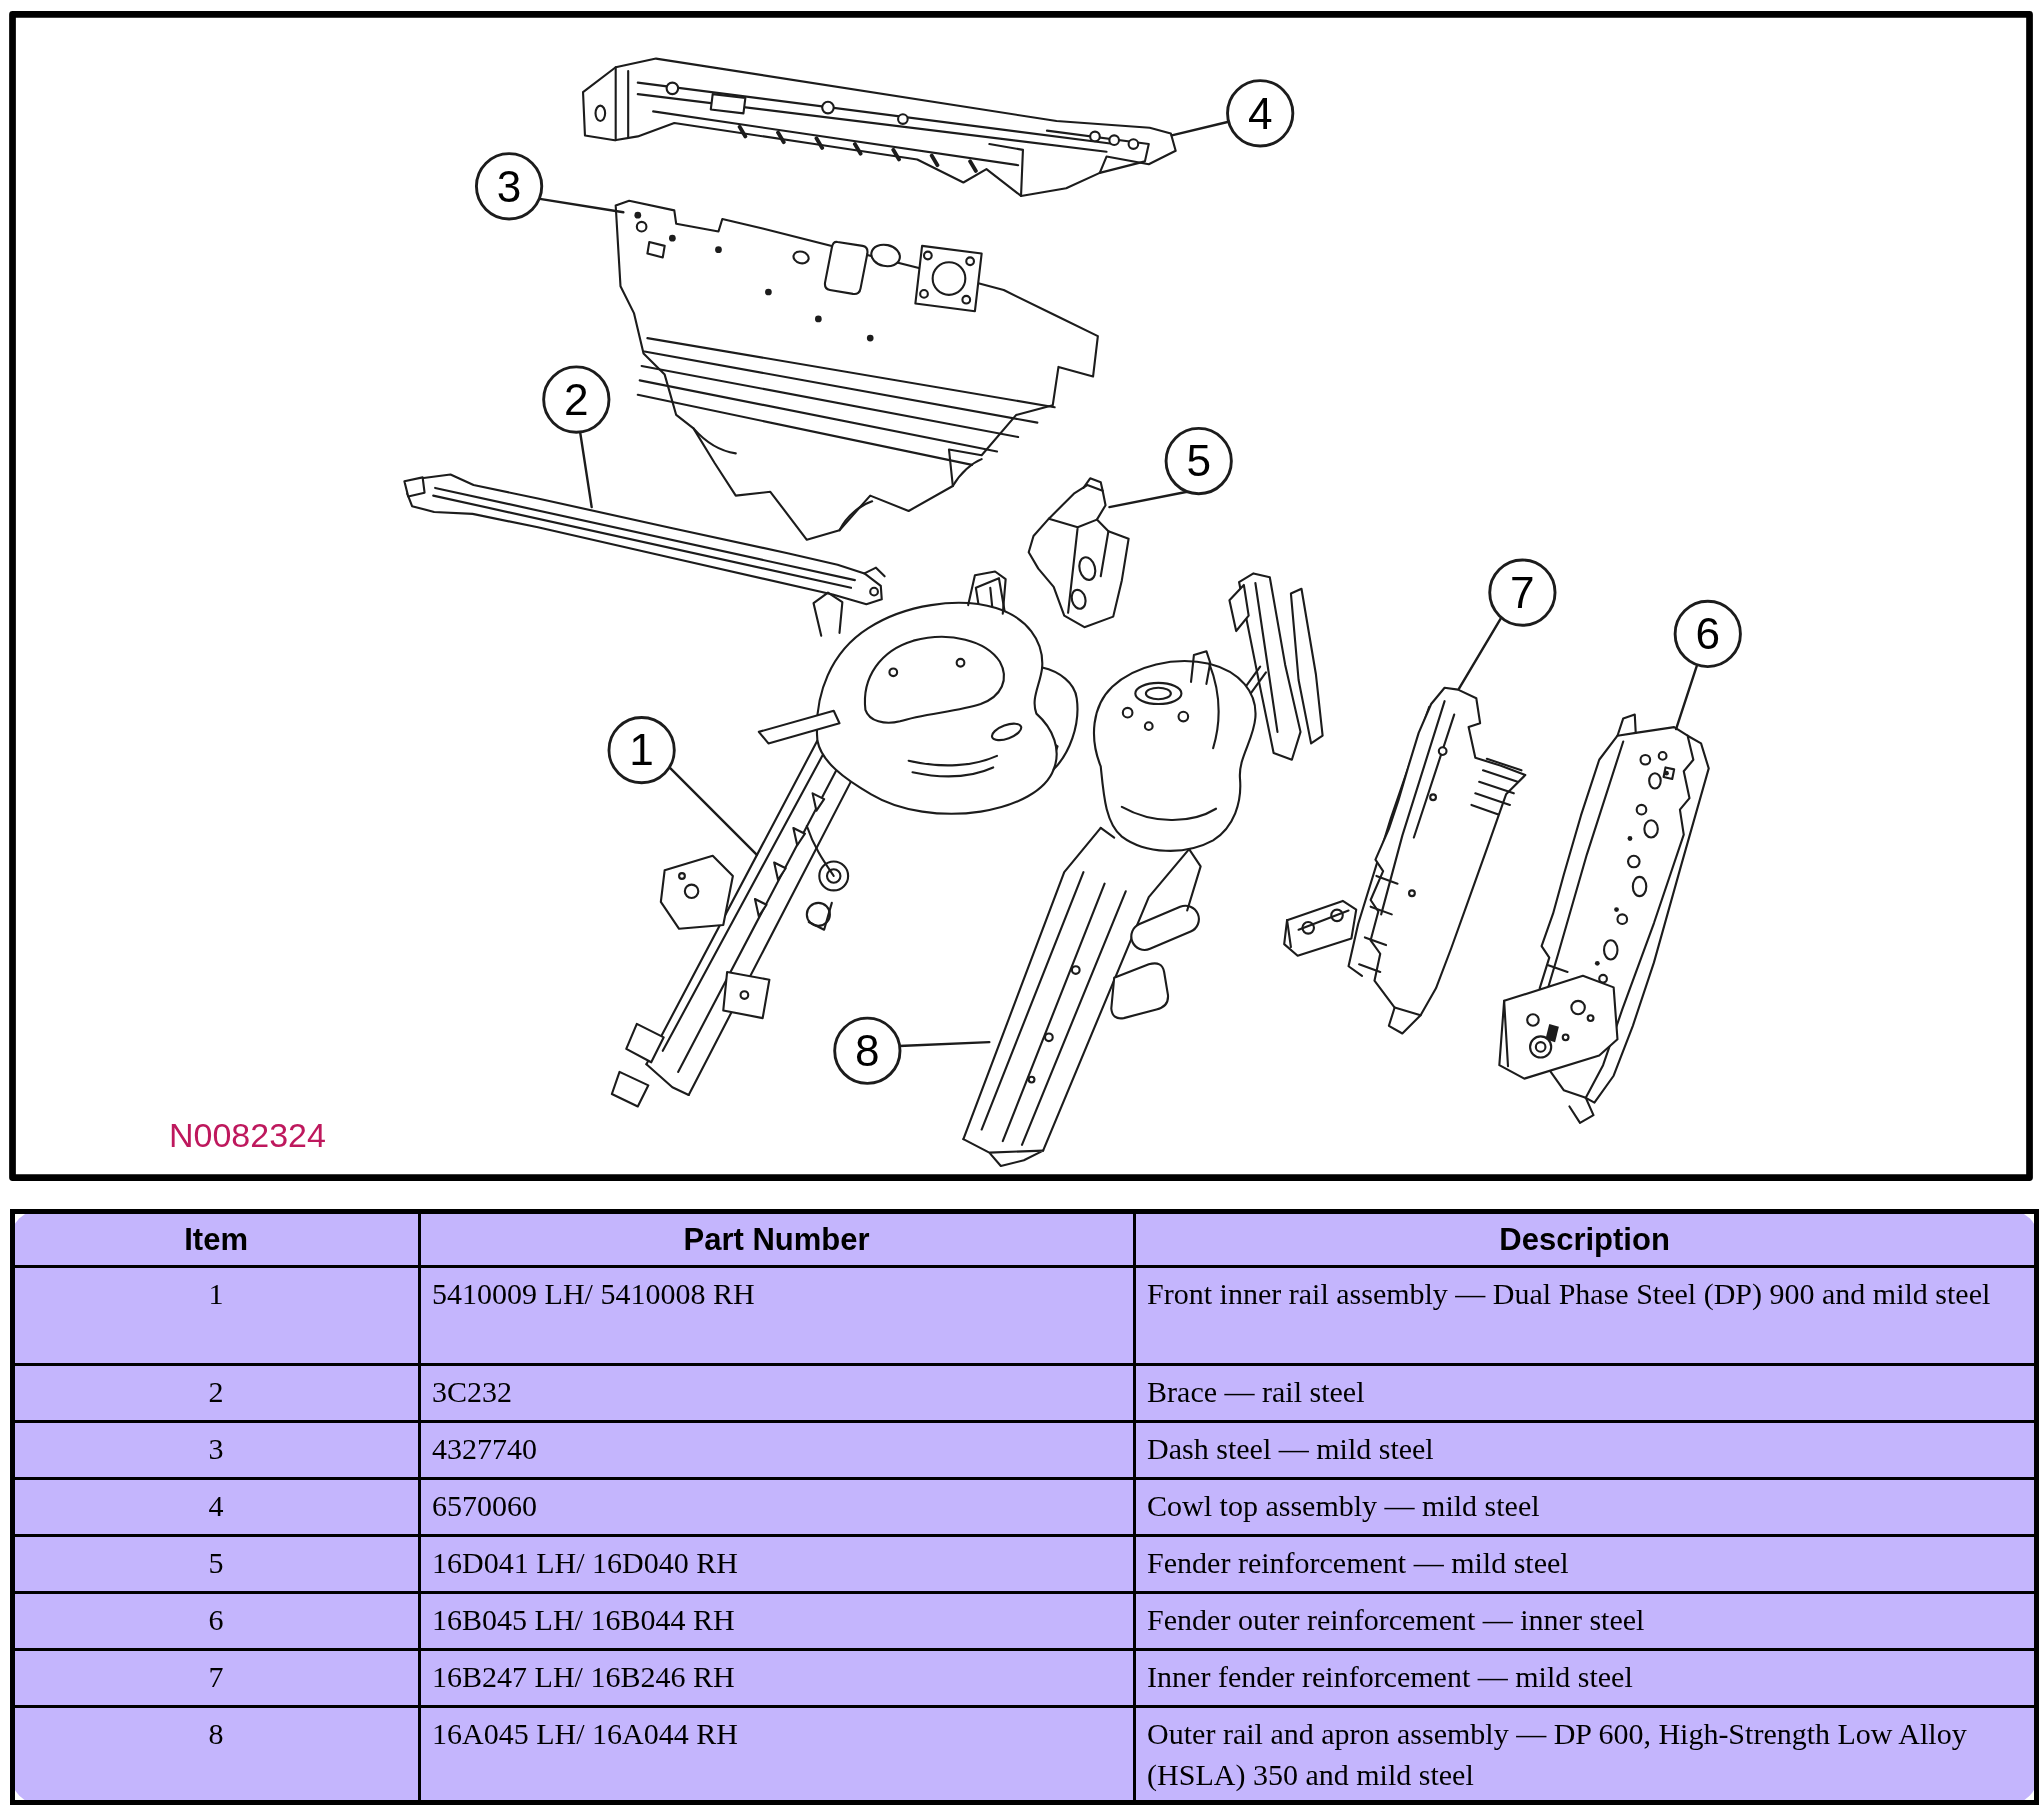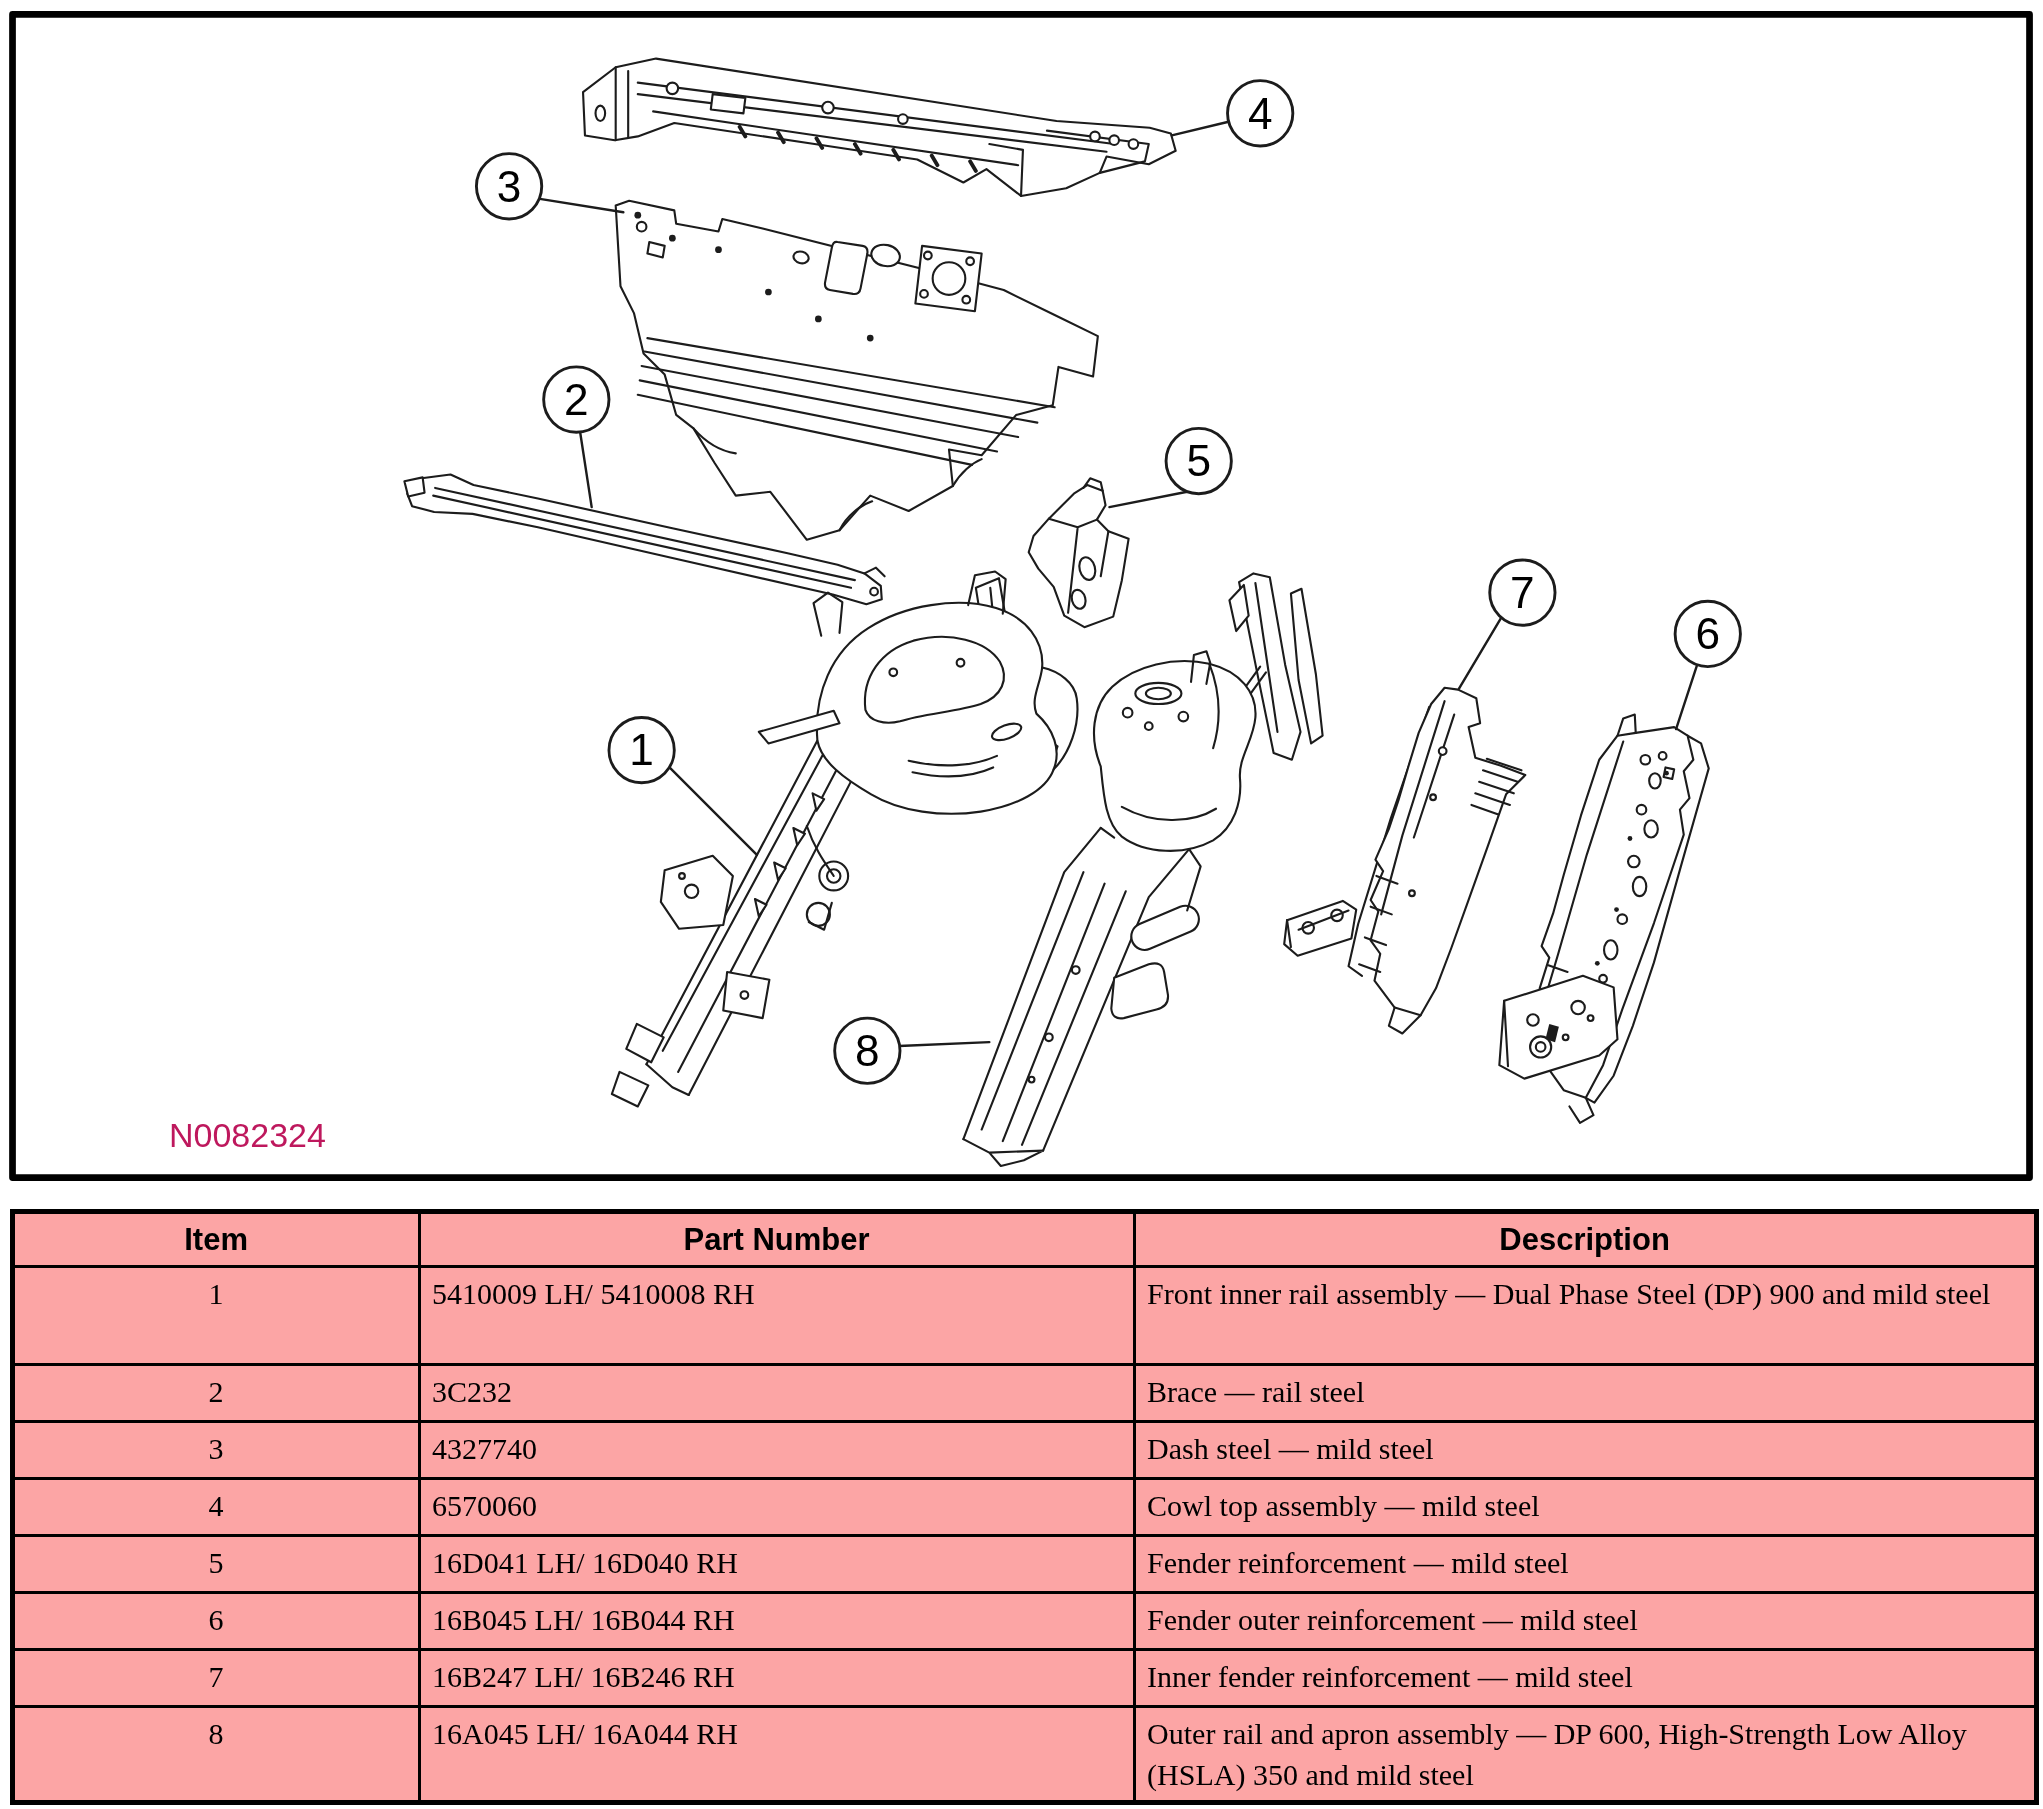--- a/index.html
+++ b/index.html
@@ -8,22 +8,22 @@
     font-family:"Liberation Serif",serif;color:#000;overflow:hidden;
   }
   svg text{user-select:none;}
   .figure-id{
     position:absolute;left:169px;top:1116px;
     font-family:"Liberation Sans",sans-serif;font-size:34px;color:#be185d;
     letter-spacing:0px;
   }
   table.parts-table{
     position:absolute;left:9.6px;top:1209px;width:2024px;
-    border-collapse:collapse;table-layout:fixed;background:#fca5a5;
-    font-family:"Liberation Serif",serif;font-size:30px;color:#000;
+    border-collapse:collapse;table-layout:fixed;background:#c4b5fd;
+    font-family:"Liberation Serif",serif;font-size:30px;color:#000;border-radius:32px;
   }
   table.parts-table{border:5.8px solid #000;}
   table.parts-table th,table.parts-table td{border:3.8px solid #000;overflow:hidden;}
   table.parts-table th{
     font-family:"Liberation Sans",sans-serif;font-weight:bold;font-size:31px;
     text-align:center;vertical-align:middle;padding:5.8px 11.5px;
   }
   table.parts-table th.c-item{text-align:center;}
   table.parts-table td{vertical-align:top;padding:4.8px 11.5px;line-height:1.38;}
   table.parts-table td.c-item{text-align:center;}
@@ -296,21 +296,21 @@
       <td class="c-desc">Cowl top assembly — mild steel</td>
     </tr>
     <tr class="brow">
       <td class="c-item">5</td>
       <td class="c-part">16D041 LH/ 16D040 RH</td>
       <td class="c-desc">Fender reinforcement — mild steel</td>
     </tr>
     <tr class="brow">
       <td class="c-item">6</td>
       <td class="c-part">16B045 LH/ 16B044 RH</td>
-      <td class="c-desc">Fender outer reinforcement — mild steel</td>
+      <td class="c-desc">Fender outer reinforcement — inner steel</td>
     </tr>
     <tr class="brow">
       <td class="c-item">7</td>
       <td class="c-part">16B247 LH/ 16B246 RH</td>
       <td class="c-desc">Inner fender reinforcement — mild steel</td>
     </tr>
     <tr class="brow brow-tall8">
       <td class="c-item">8</td>
       <td class="c-part">16A045 LH/ 16A044 RH</td>
       <td class="c-desc">Outer rail and apron assembly — DP 600, High-Strength Low Alloy (HSLA) 350 and mild steel</td>

